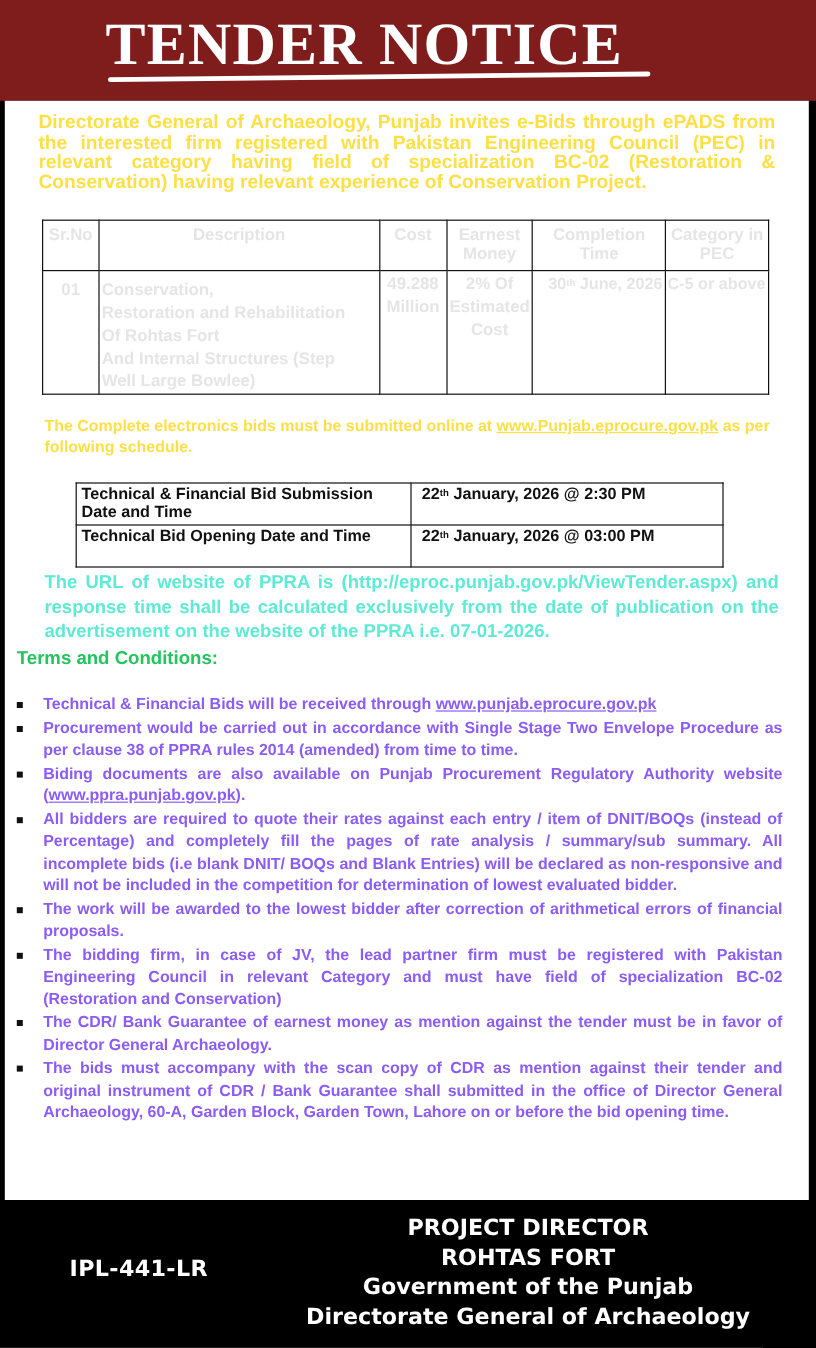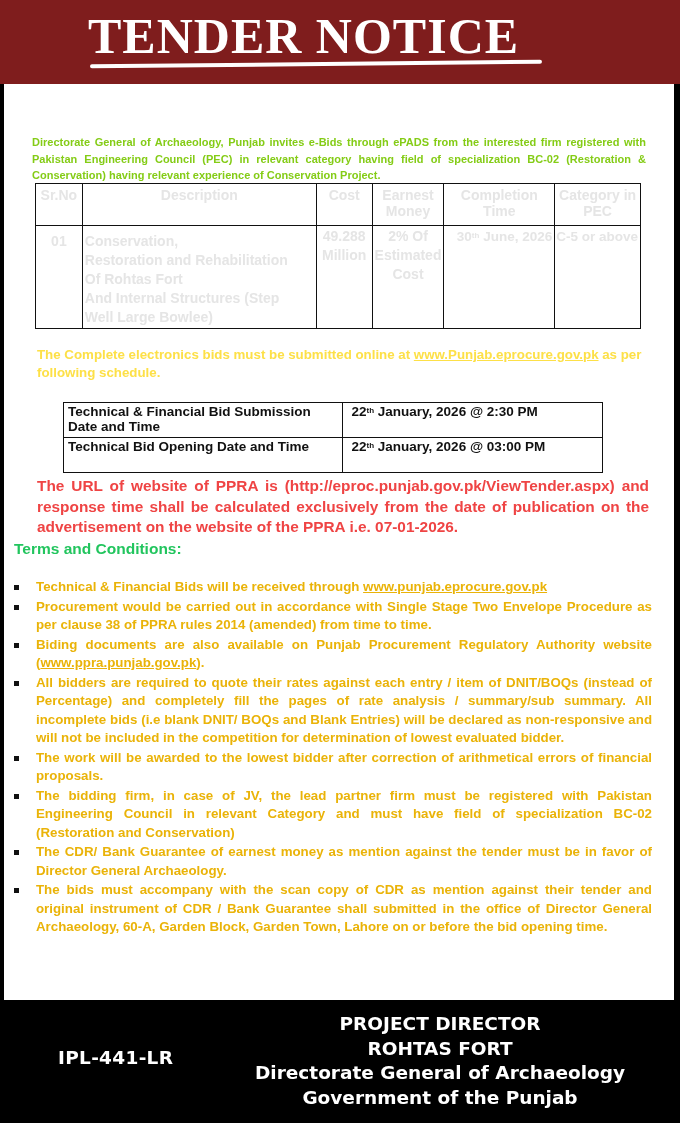--- a/index.html
+++ b/index.html
@@ -20,23 +20,22 @@
       background: #fff; border-radius: 2px; transform: rotate(-0.6deg);
     }
 
     .panel {
       position: absolute; left: 4px; top: 84px; width: 670px; height: 916px;
       background: #fff;
     }
 
     .intro {
       position: absolute; left: 32px; top: 95px; width: 614px;
-      font-size: 11px; font-weight: bold; line-height: 16.5px; text-align: justify;
-      color: #84cc16;
-      margin-top: 39px;
+      font-size: 16px; font-weight: bold; line-height: 16.5px; text-align: justify;
+      color: #fde047;
     }
 
     table { border-collapse: collapse; }
     .tender-table {
       position: absolute; left: 35px; top: 183px; width: 606px;
       font-size: 14px; font-weight: bold; color: #e5e5e5;
     }
     .tender-table th, .tender-table td {
       border: 1.6px solid #111; vertical-align: top; padding: 1px 2px;
       line-height: 19px;
@@ -67,30 +66,30 @@
     }
     .schedule-table td {
       border: 1.6px solid #111; vertical-align: top; line-height: 15px; padding: 1px 4px 0 4px;
       height: 35px;
     }
     .schedule-table td.s-label { width: 280px; }
     .schedule-table td.s-value { width: 260px; padding-left: 8px; }
 
     .ppra-note {
       position: absolute; left: 37px; top: 476px; width: 612px;
-      font-size: 15.4px; font-weight: bold; line-height: 20.5px; text-align: justify; color: #ef4444;
+      font-size: 15.4px; font-weight: bold; line-height: 20.5px; text-align: justify; color: #5eead4;
     }
     .terms-heading {
       position: absolute; left: 14px; top: 540px;
       font-size: 15.5px; font-weight: bold; color: #22c55e;
     }
 
     .terms-list {
       position: absolute; left: 12px; top: 578px; width: 640px; list-style: none;
-      font-size: 13.3px; font-weight: bold; line-height: 18.5px; color: #eab308;
+      font-size: 13.3px; font-weight: bold; line-height: 18.5px; color: #8b5cf6;
     }
     .terms-list li {
       position: relative; padding-left: 24px; text-align: justify; margin-bottom: 1px;
     }
     .bullet {
       position: absolute; left: 2px; top: 7px; width: 5px; height: 5px; background: #111;
     }
     .b-strong { font-weight: 900; }
 
     .footer {
@@ -174,16 +173,16 @@
   <li><span class="bullet"></span><span>The bidding firm, in case of JV, the lead partner firm must be registered with Pakistan Engineering Council in relevant Category and must have field of specialization BC-02 (Restoration and Conservation)</span></li>
   <li><span class="bullet"></span><span>The CDR/ Bank Guarantee of earnest money as mention against the tender must be in favor of </span><span class="b-strong">Director General Archaeology.</span></li>
   <li><span class="bullet"></span><span>The bids must accompany with the scan copy of CDR as mention against their tender and original instrument of CDR / Bank Guarantee shall submitted in the office of </span><span class="b-strong">Director General Archaeology, 60-A, Garden Block, Garden Town, Lahore</span><span> on or before the bid opening time.</span></li>
 </ul>
 
 <div class="footer">
   <div class="ref-code">IPL-441-LR</div>
   <div class="sign-block">
     <div>PROJECT DIRECTOR</div>
     <div>ROHTAS FORT</div>
+    <div>Government of the Punjab</div>
     <div>Directorate General of Archaeology</div>
-    <div>Government of the Punjab</div>
   </div>
 </div>
 
 </body></html>

